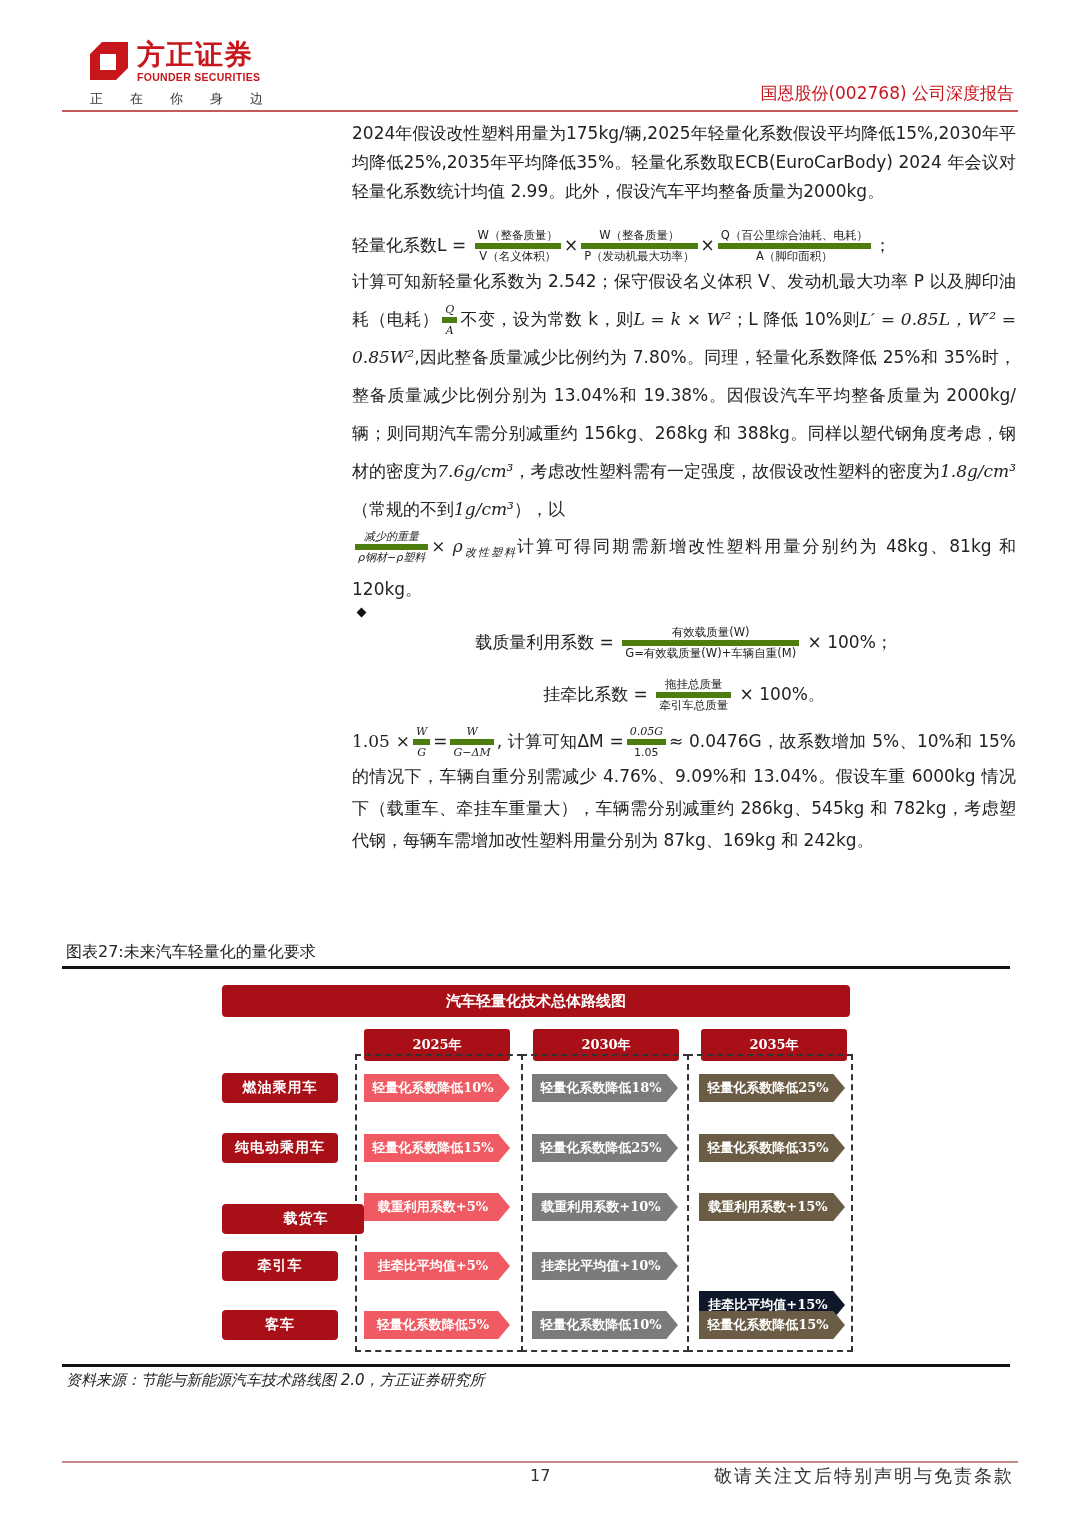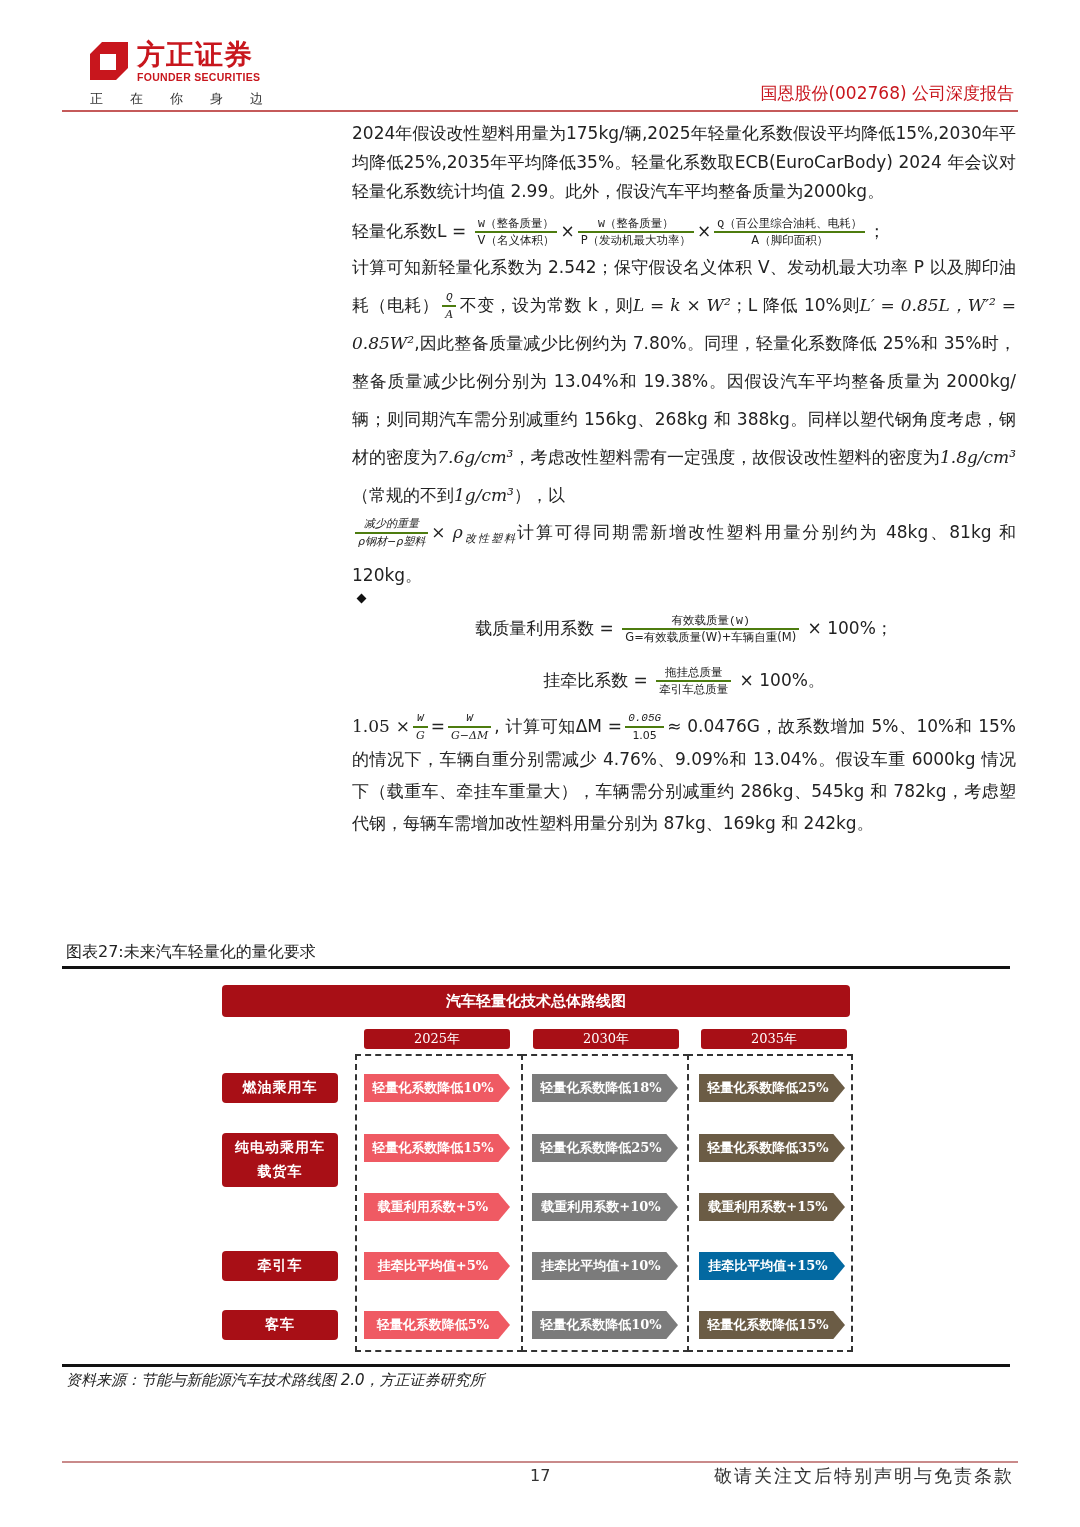--- a/index.html
+++ b/index.html
@@ -14,37 +14,37 @@
   .slogan { left:90px; top:90px; font-size:13px; color:#333; }
   .slogan span { display:inline-block; margin-right:27px; }
   .hdr-right { right:66px; top:82px; font-size:17px; color:#c8161d; }
   .hdr-line { left:62px; top:110px; width:956px; height:2px; background:#c55a5a; }
 
   
   .body-text { left:352px; width:664px; font-size:17px; line-height:29px; color:#222; text-align:justify; }
   .p { margin:0; }
   .math { font-family:"DejaVu Serif", "Liberation Serif", serif; font-style:italic; }
   .frac { display:inline-block; vertical-align:middle; text-align:center; font-size:11.5px; line-height:15px; margin:0 3px; }
-  .frac .num { display:block; border-bottom:2px solid #4d7c0f; padding:0 3px;font-family:Liberation Mono, monospace; }
+  .frac .num { display:block; border-bottom:6px solid #4d7c0f; padding:0 3px; }
   .frac .den { display:block; padding:0 3px; }
   .frac-sm { font-size:11px; }
   .formula { text-align:center; margin:7px; }
   .bullet-line { display:flex; align-items:center; }
   .bullet-icon { display:inline-block; width:7px; height:7px; background:#111; transform:rotate(45deg); margin:0 30px 0 6px; }
 
   
   .fig-title { left:66px; top:942px; font-size:16px; color:#222; }
   .fig-line-top { left:62px; top:966px; width:948px; height:3px; background:#111; }
   .fig-line-bot { left:62px; top:1364px; width:948px; height:3px; background:#111; }
   .source { left:66px; top:1371px; font-size:15px; font-style:italic; color:#222; }
 
   .dg-title { left:222px; top:985px; width:628px; height:32px; background:#a80f16; border-radius:4px;
               color:#fff; font-size:15px; font-weight:bold; display:flex; align-items:center; justify-content:center; }
-  .year { height:20px; width:146px; background:#a80f16; border-radius:3px; color:#fff; font-size:13px;
-          display:flex; align-items:center; justify-content:center; font-family:"DejaVu Serif", serif; }
+  .year { height:32px; width:146px; background:#a80f16; border-radius:3px; color:#fff; font-size:13px;
+          display:flex; align-items:center; justify-content:center; font-family:"DejaVu Serif", serif;font-weight:bold; }
   .col-box { border:2px dashed #333; top:1054px; height:294px; }
   .row-label { left:222px; width:116px; height:30px; background:#a80f16; border-radius:4px; color:#fff; font-size:14px;
                font-weight:bold; display:flex; align-items:center; justify-content:center; letter-spacing:1px; }
   .arrow { height:28px; width:146px; color:#fff; font-size:13px; font-weight:bold; display:flex; align-items:center;
            justify-content:center; padding-right:8px; box-sizing:border-box;
            clip-path:polygon(0 0, 92% 0, 100% 50%, 92% 100%, 0 100%); font-family:"DejaVu Serif", serif; }
 
   
   .ftr-line { left:62px; top:1461px; width:956px; height:2px; background:#c98a8a; }
   .page-num { left:530px; top:1466px; font-size:16px; color:#333; }
@@ -62,21 +62,21 @@
 <div class="abs logo-en">FOUNDER SECURITIES</div>
 <div class="abs slogan">
   <span>正</span><span>在</span><span>你</span><span>身</span><span>边</span>
 </div>
 <div class="abs hdr-right">国恩股份(002768) 公司深度报告</div>
 <div class="abs hdr-line"></div>
 
 <div class="abs body-text" style="top:119px;">
   <p class="p">2024年假设改性塑料用量为175kg/辆,2025年轻量化系数假设平均降低15%,2030年平均降低25%,2035年平均降低35%。轻量化系数取ECB(EuroCarBody) 2024 年会议对轻量化系数统计均值 2.99。此外，假设汽车平均整备质量为2000kg。</p>
 
-  <p class="p" style="margin-top:6px; line-height:38px;">
+  <p class="p" style="margin-top:20px; line-height:38px;">
     <span>轻量化系数L =</span>
     <span class="frac"><span class="num">W（整备质量）</span><span class="den">V（名义体积）</span></span><span>×</span><span class="frac"><span class="num">W（整备质量）</span><span class="den">P（发动机最大功率）</span></span><span>×</span><span class="frac"><span class="num">Q（百公里综合油耗、电耗）</span><span class="den">A（脚印面积）</span></span><span>；</span>
   </p>
 
   <p class="p" style="line-height:38px; margin-top:-2px;">
     <span>计算可知新轻量化系数为 2.542；保守假设名义体积 V、发动机最大功率 P 以及脚印油耗（电耗）</span><span class="frac frac-sm"><span class="num math">Q</span><span class="den math">A</span></span><span>不变，设为常数 k，则</span><span class="math">L = k × W²</span><span>；L 降低 10%则</span><span class="math">L′ = 0.85L，W′² = 0.85W²</span><span>,因此整备质量减少比例约为 7.80%。同理，轻量化系数降低 25%和 35%时，整备质量减少比例分别为 13.04%和 19.38%。因假设汽车平均整备质量为 2000kg/辆；则同期汽车需分别减重约 156kg、268kg 和 388kg。同样以塑代钢角度考虑，钢材的密度为</span><span class="math">7.6g/cm³</span><span>，考虑改性塑料需有一定强度，故假设改性塑料的密度为</span><span class="math">1.8g/cm³</span><span>（常规的不到</span><span class="math">1g/cm³</span><span>），以</span>
   </p>
 
   <p class="p" style="line-height:36px;">
     <span class="frac frac-sm" style="font-style:italic;"><span class="num">减少的重量</span><span class="den">ρ钢材−ρ塑料</span></span><span class="math">× ρ</span><sub style="font-size:11px; font-style:italic;">改性塑料</sub><span>计算可得同期需新增改性塑料用量分别约为 48kg、81kg 和 120kg。</span>
@@ -118,29 +118,29 @@
 <div class="abs row-label" style="top:1073px;">燃油乘用车</div>
 <div class="abs arrow" style="left:364px; top:1074px; background:#ef5a63;">轻量化系数降低10%</div>
 <div class="abs arrow" style="left:532px; top:1074px; background:#7b7b7b;">轻量化系数降低18%</div>
 <div class="abs arrow" style="left:699px; top:1074px; background:#6b5c45;">轻量化系数降低25%</div>
 
 <div class="abs row-label" style="top:1133px;">纯电动乘用车</div>
 <div class="abs arrow" style="left:364px; top:1134px; background:#ef5a63;">轻量化系数降低15%</div>
 <div class="abs arrow" style="left:532px; top:1134px; background:#7b7b7b;">轻量化系数降低25%</div>
 <div class="abs arrow" style="left:699px; top:1134px; background:#6b5c45;text-align:center;">轻量化系数降低35%</div>
 
-<div class="abs row-label" style="top:1157px;">载货车</div>
+<div class="abs row-label" style="top:1204px;padding-left:26px;">载货车</div>
 <div class="abs arrow" style="left:364px; top:1193px; background:#ef5a63;">载重利用系数+5%</div>
 <div class="abs arrow" style="left:532px; top:1193px; background:#7b7b7b;">载重利用系数+10%</div>
 <div class="abs arrow" style="left:699px; top:1193px; background:#6b5c45;">载重利用系数+15%</div>
 
 <div class="abs row-label" style="top:1251px;">牵引车</div>
 <div class="abs arrow" style="left:364px; top:1252px; background:#ef5a63;">挂牵比平均值+5%</div>
 <div class="abs arrow" style="left:532px; top:1252px; background:#7b7b7b;">挂牵比平均值+10%</div>
-<div class="abs arrow" style="left:699px; top:1252px; background:#0369a1;">挂牵比平均值+15%</div>
+<div class="abs arrow" style="left:699px; top:1291px; background:#0f172a;">挂牵比平均值+15%</div>
 
 <div class="abs row-label" style="top:1310px;">客车</div>
 <div class="abs arrow" style="left:364px; top:1311px; background:#ef5a63;">轻量化系数降低5%</div>
 <div class="abs arrow" style="left:532px; top:1311px; background:#7b7b7b;">轻量化系数降低10%</div>
 <div class="abs arrow" style="left:699px; top:1311px; background:#6b5c45;">轻量化系数降低15%</div>
 
 <div class="abs fig-line-bot"></div>
 <div class="abs source">资料来源：节能与新能源汽车技术路线图 2.0，方正证券研究所</div>
 
 <div class="abs ftr-line"></div>

